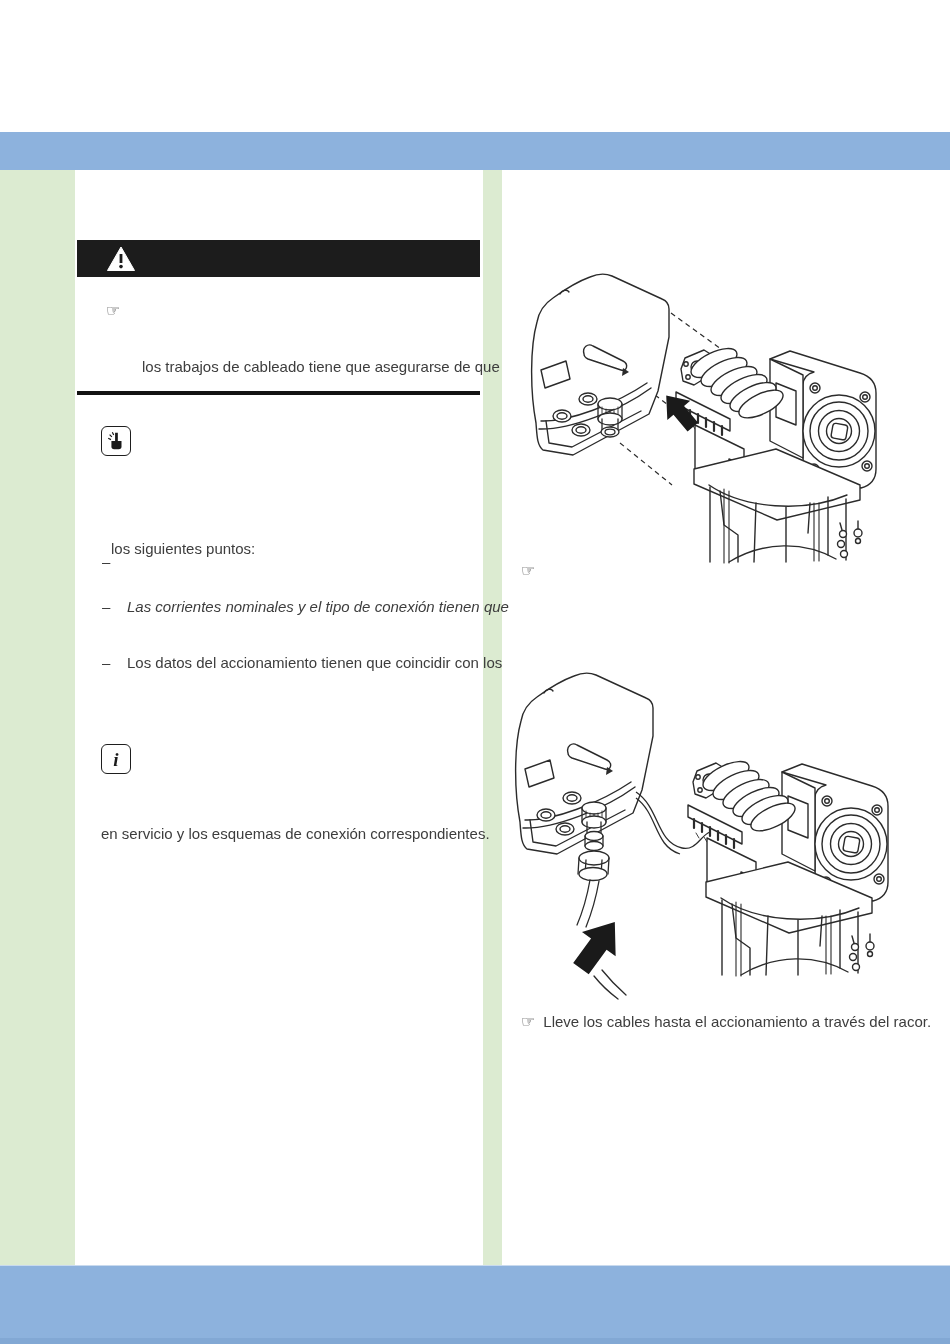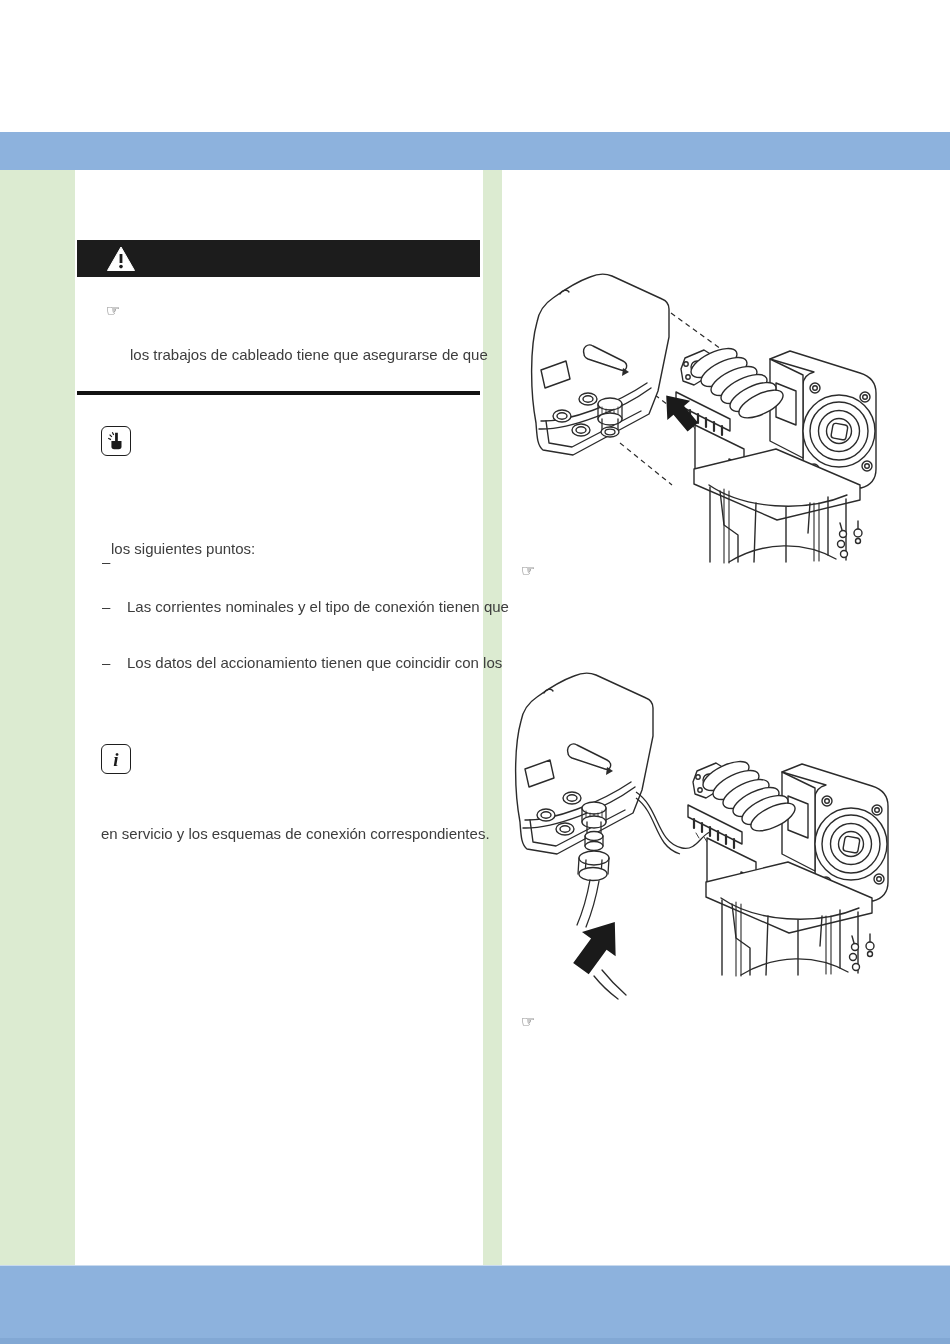--- a/index.html
+++ b/index.html
@@ -11,32 +11,32 @@
   .top-band{position:absolute;left:0;top:132px;width:950px;height:38px;background:#8db2dd;}
   .left-band{position:absolute;left:0;top:170px;width:75px;height:1095px;background:#dcebd1;}
   .mid-band{position:absolute;left:483px;top:170px;width:19px;height:1095px;background:#dcebd1;}
   .bottom-band{position:absolute;left:0;top:1265px;width:950px;height:79px;background:#8db2dd;border-top:1px solid #c9daee;}
   .bottom-band .edge{position:absolute;left:0;bottom:0;width:100%;height:7px;background:#82a8d4;}
   
   .warn-bar{position:absolute;left:77px;top:240px;width:403px;height:37px;background:#1c1c1c;display:flex;align-items:center;}
   .warn-bar svg{margin-left:29px;}
   .pointer-glyph{position:absolute;font-family:"DejaVu Sans",sans-serif;font-size:16px;color:#2f2f2f;line-height:1;}
   .warn-pointer{left:106px;top:303px;}
-  .warn-line{position:absolute;left:130px;top:346px;font-size:15px;margin:0;white-space:nowrap;}
+  .warn-line{position:absolute;left:130px;top:346px;font-size:15px;margin:12px;white-space:nowrap;}
   .black-rule{position:absolute;left:77px;top:391px;width:403px;height:4px;background:#121212;}
   .icon-box{position:absolute;width:30px;height:30px;border:1.7px solid #1e1e1e;border-radius:6px;
     display:flex;align-items:center;justify-content:center;background:#fff;box-sizing:border-box;}
   .note-box{left:101px;top:426px;}
   .info-box{left:101px;top:744px;}
   .info-box .i{font-family:"Liberation Serif","DejaVu Serif",serif;font-style:italic;font-weight:bold;
     font-size:19px;color:#1a1a1a;line-height:1;}
   .list-intro{position:absolute;left:102px;top:531px;font-size:15px;margin:9px;}
   .li-row{position:absolute;left:102px;font-size:15px;white-space:nowrap;}
   .li-row .dash{display:inline-block;width:25px;}
-  .li-1{top:553px;} .li-2{top:598px;} .li-3{top:654px;}
+  .li-1{top:553px;} .li-2{top:598px;font-style:italic;} .li-3{top:654px;}
   .info-line{position:absolute;left:101px;top:825px;font-size:15px;margin:0;white-space:nowrap;text-align:center;}
   
   .fig{position:absolute;}
   .fig1{left:524px;top:273px;}
   .fig2{left:514px;top:670px;}
   .fig1-pointer{left:521px;top:563px;}
   .fig2-caption{position:absolute;left:521px;top:1012px;font-size:15px;margin:0;white-space:nowrap;display:flex;align-items:baseline;gap:8px;}
   .fig2-caption .pg{font-family:"DejaVu Sans",sans-serif;font-size:16px;color:#2f2f2f;}
   .defs-holder{position:absolute;width:0;height:0;overflow:hidden;}
 </style>
@@ -213,16 +213,17 @@
       </g>
 
       <path d="M122,122 C146,138 142,172 168,178 C182,181 186,166 196,162" fill="none" stroke="#2b2b2b" stroke-width="1.3"></path>
       <path d="M122,128 C144,144 140,176 166,184" fill="none" stroke="#2b2b2b" stroke-width="1.3"></path>
       <use href="#def-motor" transform="translate(22,16)"></use>
       <use href="#def-arrow" transform="translate(82,278) rotate(36) scale(1.6)" fill="#1a1a1a" stroke="none"></use>
     </svg>
 
     <p class="fig2-caption">
       <span class="pg">☞</span>
+      <span>Lleve los cables hasta el accionamiento a través del racor.</span>
     </p>
   </section>
 
 </div>
 
 </body></html>

